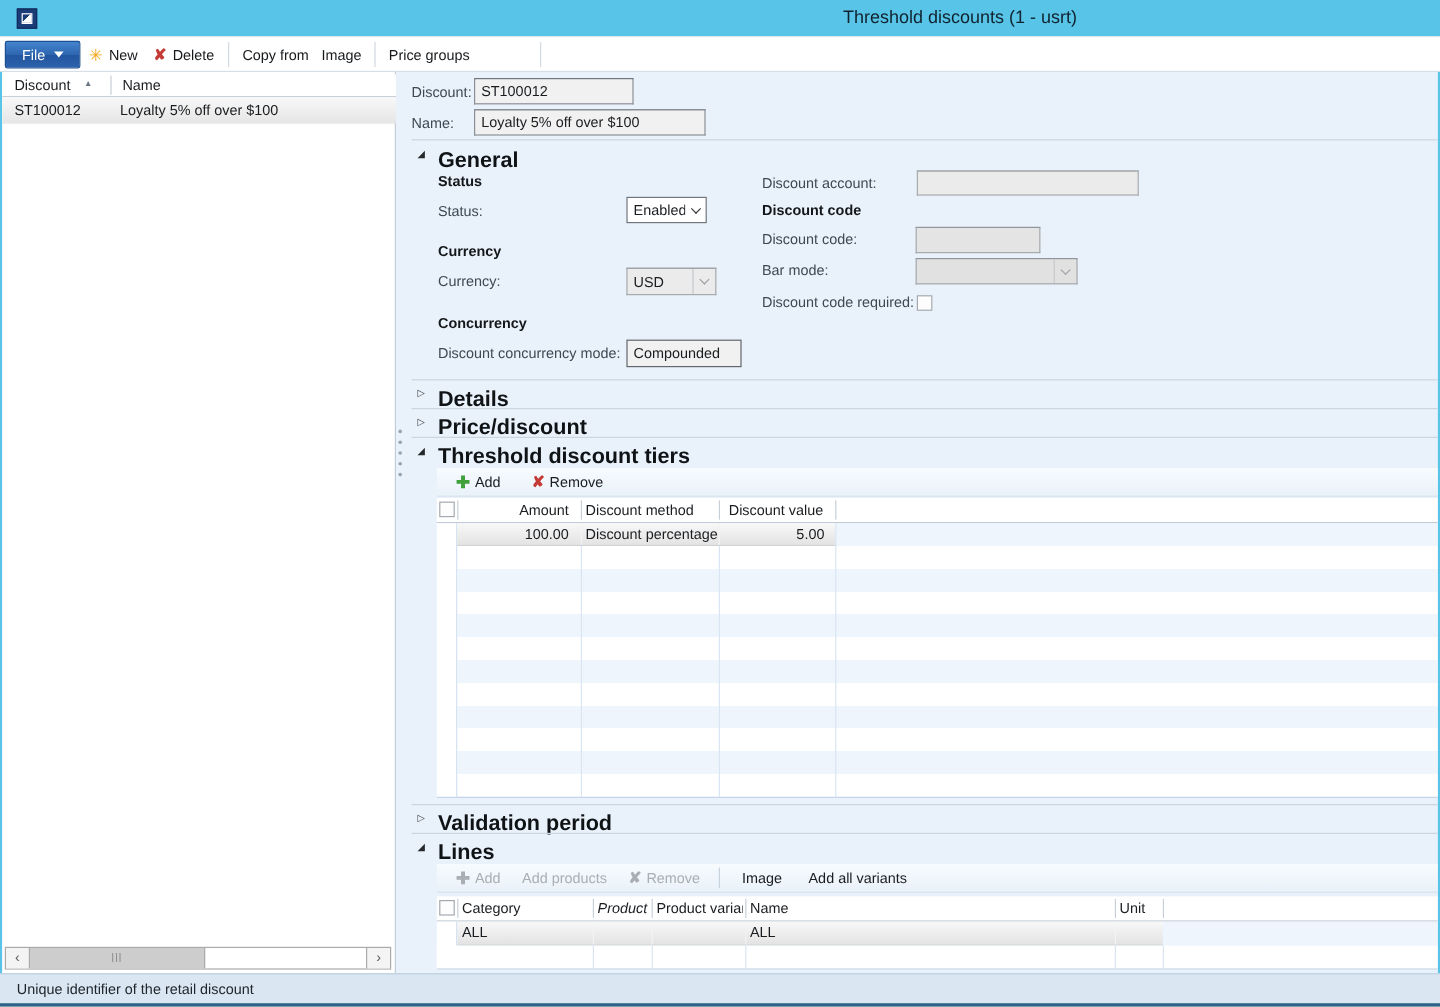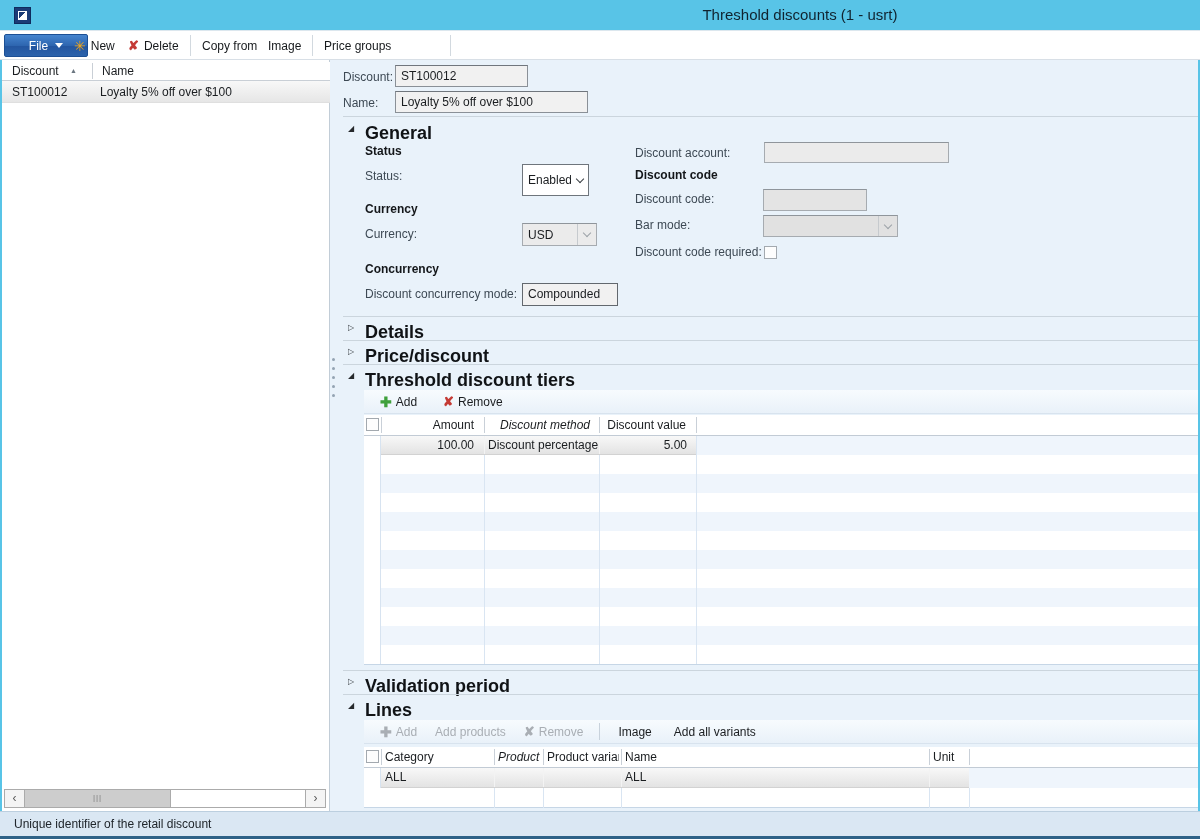--- a/index.html
+++ b/index.html
@@ -12,21 +12,21 @@
   .titlebar { left:0; top:0; width:1200px; height:30px; background:#58C4E7; }
   .app-icon { left:14px; top:7px; width:17px; height:17px; background:#1B3C77; border:1px solid #0F2B5E; }
   .app-icon .glyph { position:absolute; left:3px; top:3px; width:9px; height:9px; border:1px solid #FFFFFF; background:linear-gradient(135deg, #1B3C77 45%, #FFFFFF 45%); }
   .win-title { left:550px; top:6px; width:500px; text-align:center; font-size:15px; color:#10232F; white-space:nowrap; }
 
   
   .edge { background:#58C4E7; }
 
   
   .toolbar { left:0; top:30px; width:1200px; height:30px; background:#FFFFFF; border-top:1px solid #DCE7EE; border-bottom:1px solid #D8DFE6; }
-  .file-btn { left:4px; top:34px; width:84px; height:23px; background:linear-gradient(180deg,#4584CE 0%,#2E66B0 50%,#23559F 51%,#2B62AB 100%); border:1px solid #1C4F94; border-radius:2px; color:#FFFFFF; display:flex; align-items:center; justify-content:center; gap:7px; cursor:default; }
+  .file-btn { left:4px; top:34px; width:63px; height:23px; background:linear-gradient(180deg,#4584CE 0%,#2E66B0 50%,#23559F 51%,#2B62AB 100%); border:1px solid #1C4F94; border-radius:2px; color:#FFFFFF; display:flex; align-items:center; justify-content:center; gap:7px; cursor:default; }
   .file-caret { width:0; height:0; border-left:4px solid transparent; border-right:4px solid transparent; border-top:5px solid #FFFFFF; }
   .tb-item { top:34px; height:23px; display:flex; align-items:center; gap:5px; color:#16191C; white-space:nowrap; }
   .tb-sep { top:35px; width:1px; height:21px; background:#D2D9DF; }
   .ico { display:inline-block; line-height:1; }
   .ico-star { color:#F2A71B; font-size:14px; }
   .ico-x { color:#C43A35; font-size:13px; font-weight:bold; }
   .ico-plus { color:#3FA03C; font-size:14px; font-weight:bold; }
   .ico.gray { color:#A9AEB4; }
   .tb-label-disabled { color:#A9AEB4; }
 
@@ -164,21 +164,21 @@
   <div class="abs lbl" style="left:343px;top:96px;">Name:</div>
   <div class="abs field" style="left:395px;top:91px;width:193px;height:22px;">Loyalty 5% off over $100</div>
   <div class="abs sep" style="left:343px;top:116px;width:855px;"></div>
 
   <div class="abs sec-hdr" style="left:343px;top:121px;width:855px;">
     <span class="sec-tri open">◢</span>
     <span class="sec-title">General</span>
   </div>
   <div class="abs grp" style="left:365px;top:144px;">Status</div>
   <div class="abs lbl" style="left:365px;top:169px;">Status:</div>
-  <div class="abs select combo" style="left:522px;top:164px;width:67px;height:32px;">
+  <div class="abs select combo" style="left:522px;top:164px;width:67px;height:22px;">
     <span class="val">Enabled</span>
     <span class="arrow-seg" style="border-left:none;width:17px;">
         <span class="chev"></span>
       </span>
   </div>
   <div class="abs grp" style="left:365px;top:202px;">Currency</div>
   <div class="abs lbl" style="left:365px;top:227px;">Currency:</div>
   <div class="abs field disabled combo" style="left:522px;top:223px;width:75px;height:23px;padding:0;">
     <span class="val">USD</span>
     <span class="arrow-seg">
@@ -228,21 +228,21 @@
     <div class="gt-item" style="margin-left:26px;">
       <span class="ico ico-x">✘</span>
       <span>Remove</span>
     </div>
   </div>
   <div class="abs g-header" style="left:364px;top:415px;width:834px;height:21px;">
     <span class="checkbox" style="position:absolute;left:2px;top:3px;"></span>
     <div class="g-vsep" style="left:17px;"></div>
     <div class="g-hcell" style="left:17px;width:98px;text-align:right;padding-right:5px;">Amount</div>
     <div class="g-vsep" style="left:120px;"></div>
-    <div class="g-hcell" style="left:136px;width:105px;font-style:italic;">Discount method</div>
+    <div class="g-hcell" style="left:124px;width:105px;">Discount method</div>
     <div class="g-vsep" style="left:235px;"></div>
     <div class="g-hcell" style="left:235px;width:92px;text-align:right;padding-right:5px;">Discount value</div>
     <div class="g-vsep" style="left:332px;"></div>
   </div>
   <div class="abs stripes" style="left:381px;top:436px;width:817px;height:228px;"></div>
   <div class="abs checkcol" style="left:364px;top:436px;width:17px;height:228px;"></div>
   <div class="abs g-colline" style="left:484px;top:436px;height:228px;"></div>
   <div class="abs g-colline" style="left:599px;top:436px;height:228px;"></div>
   <div class="abs g-colline" style="left:696px;top:436px;height:228px;"></div>
   <div class="abs sel-row" style="left:381px;top:436px;width:315px;height:19px;">

